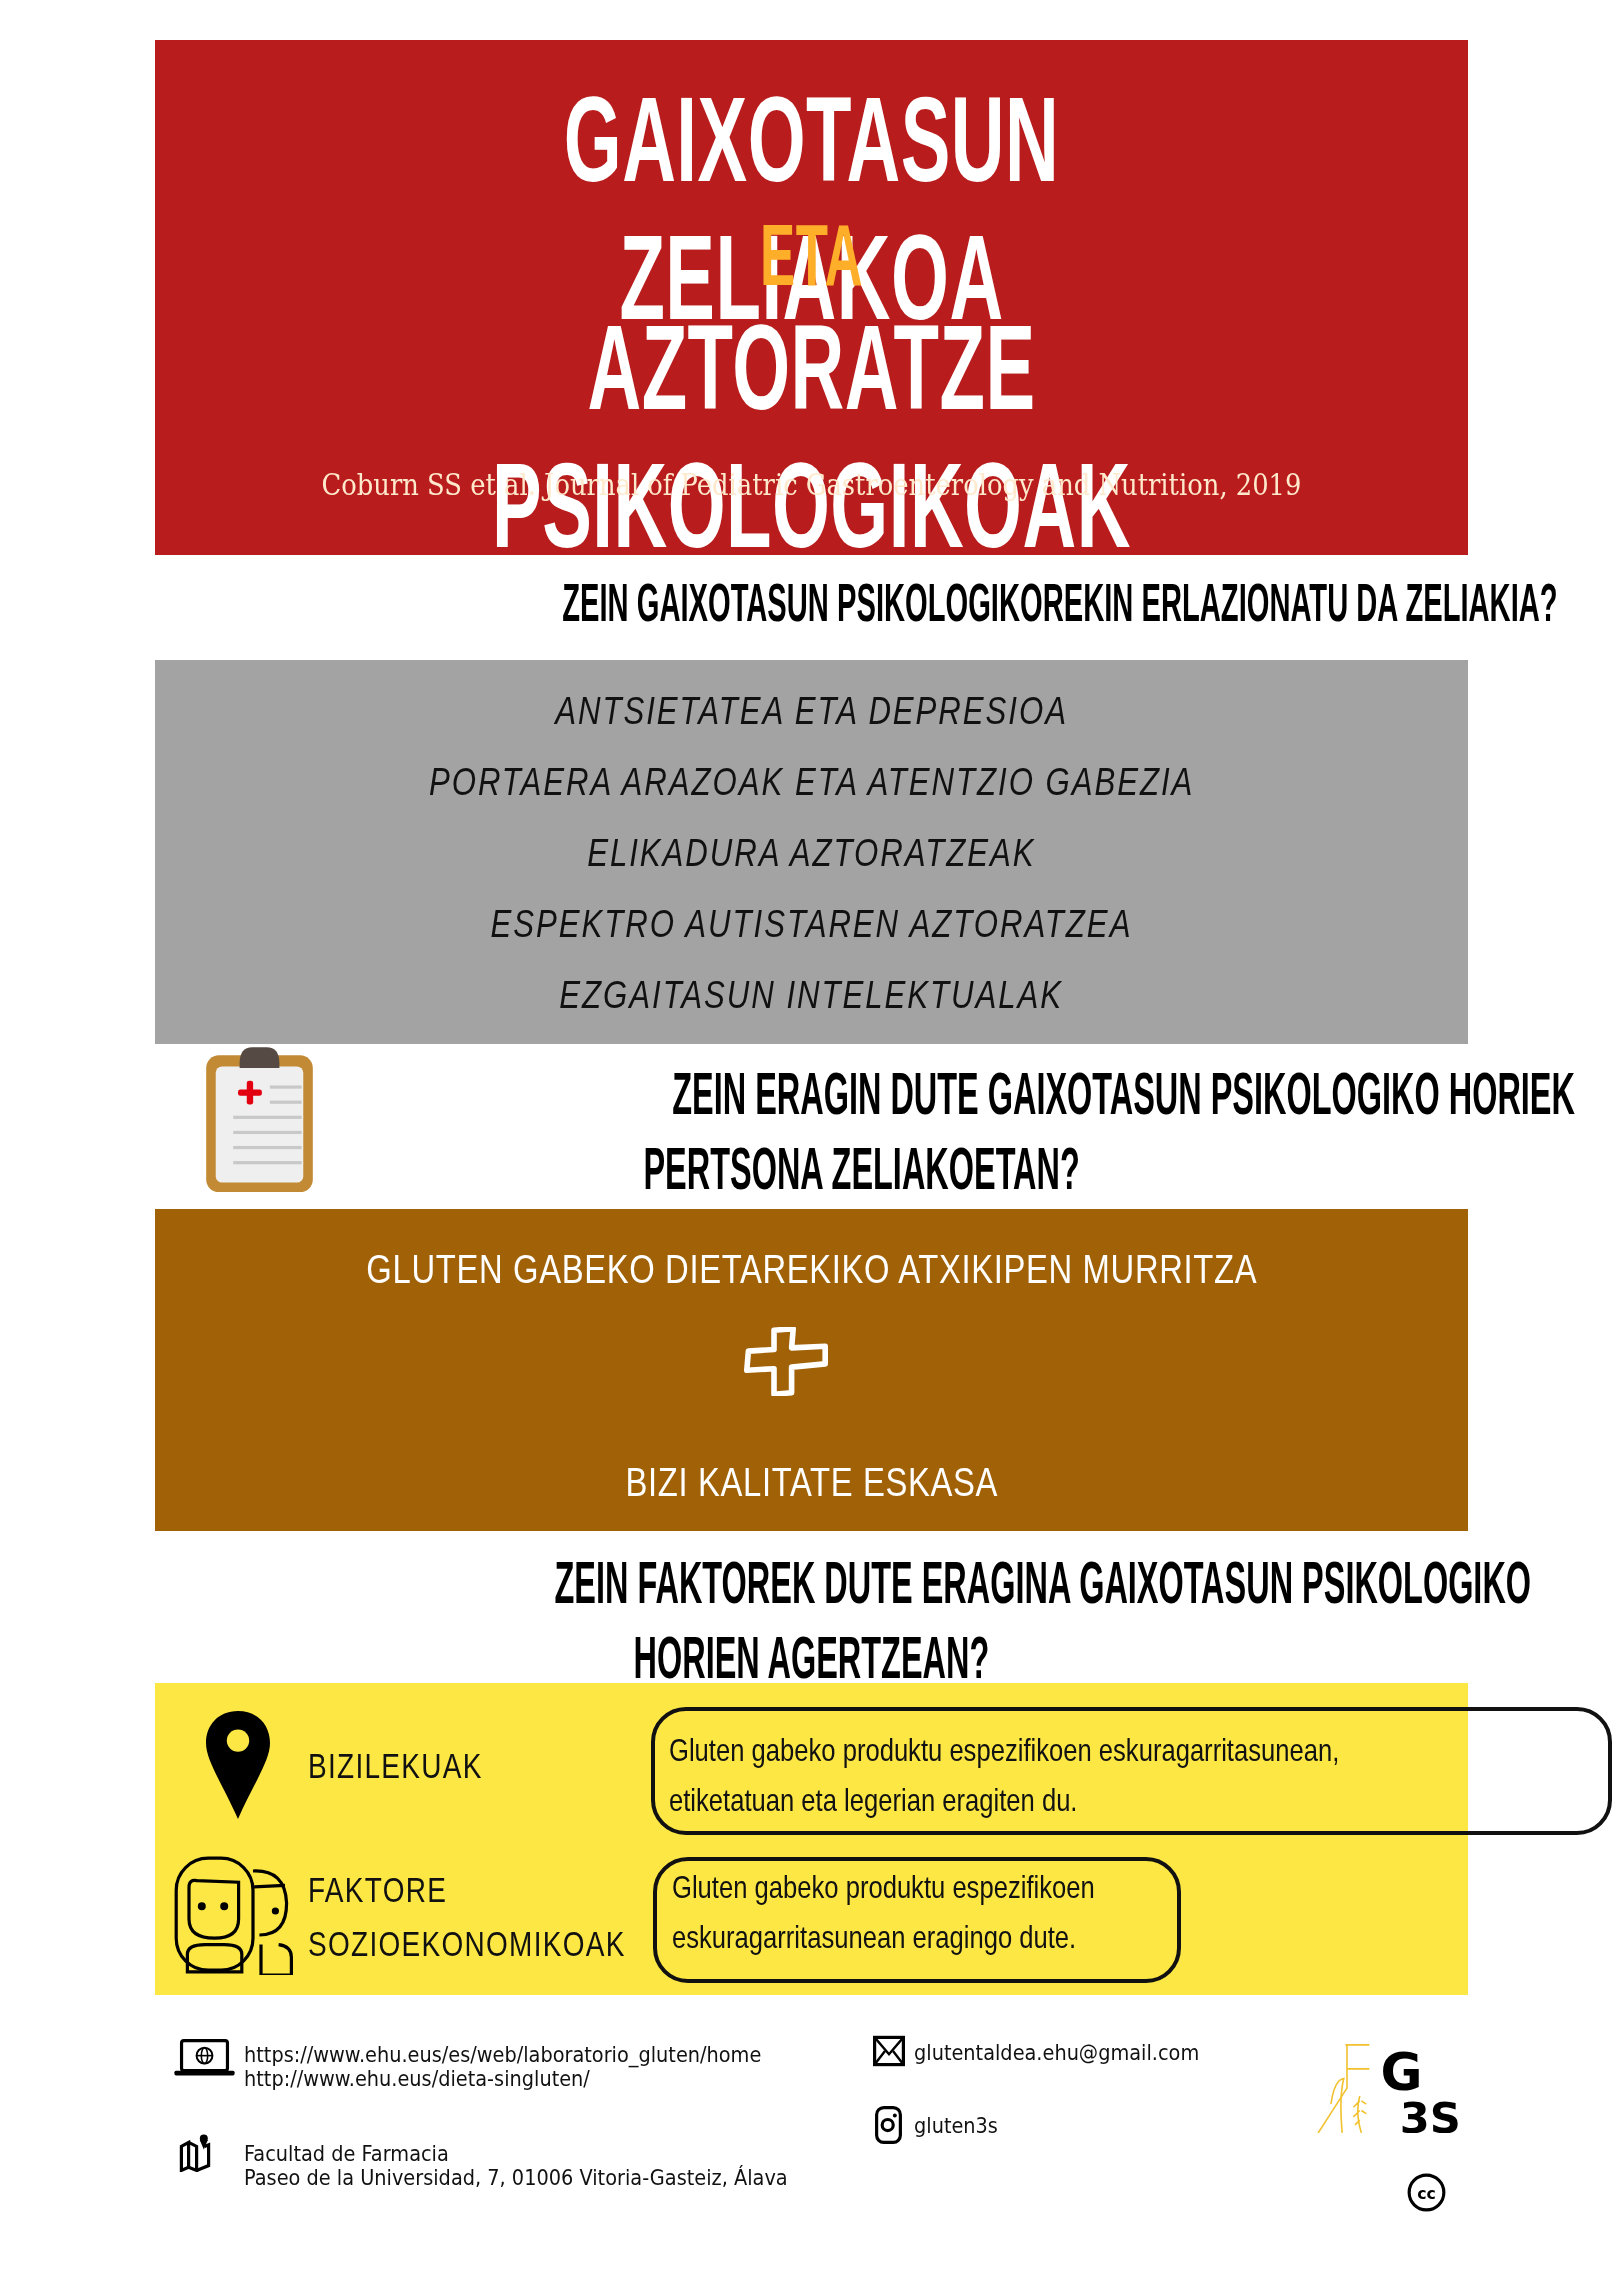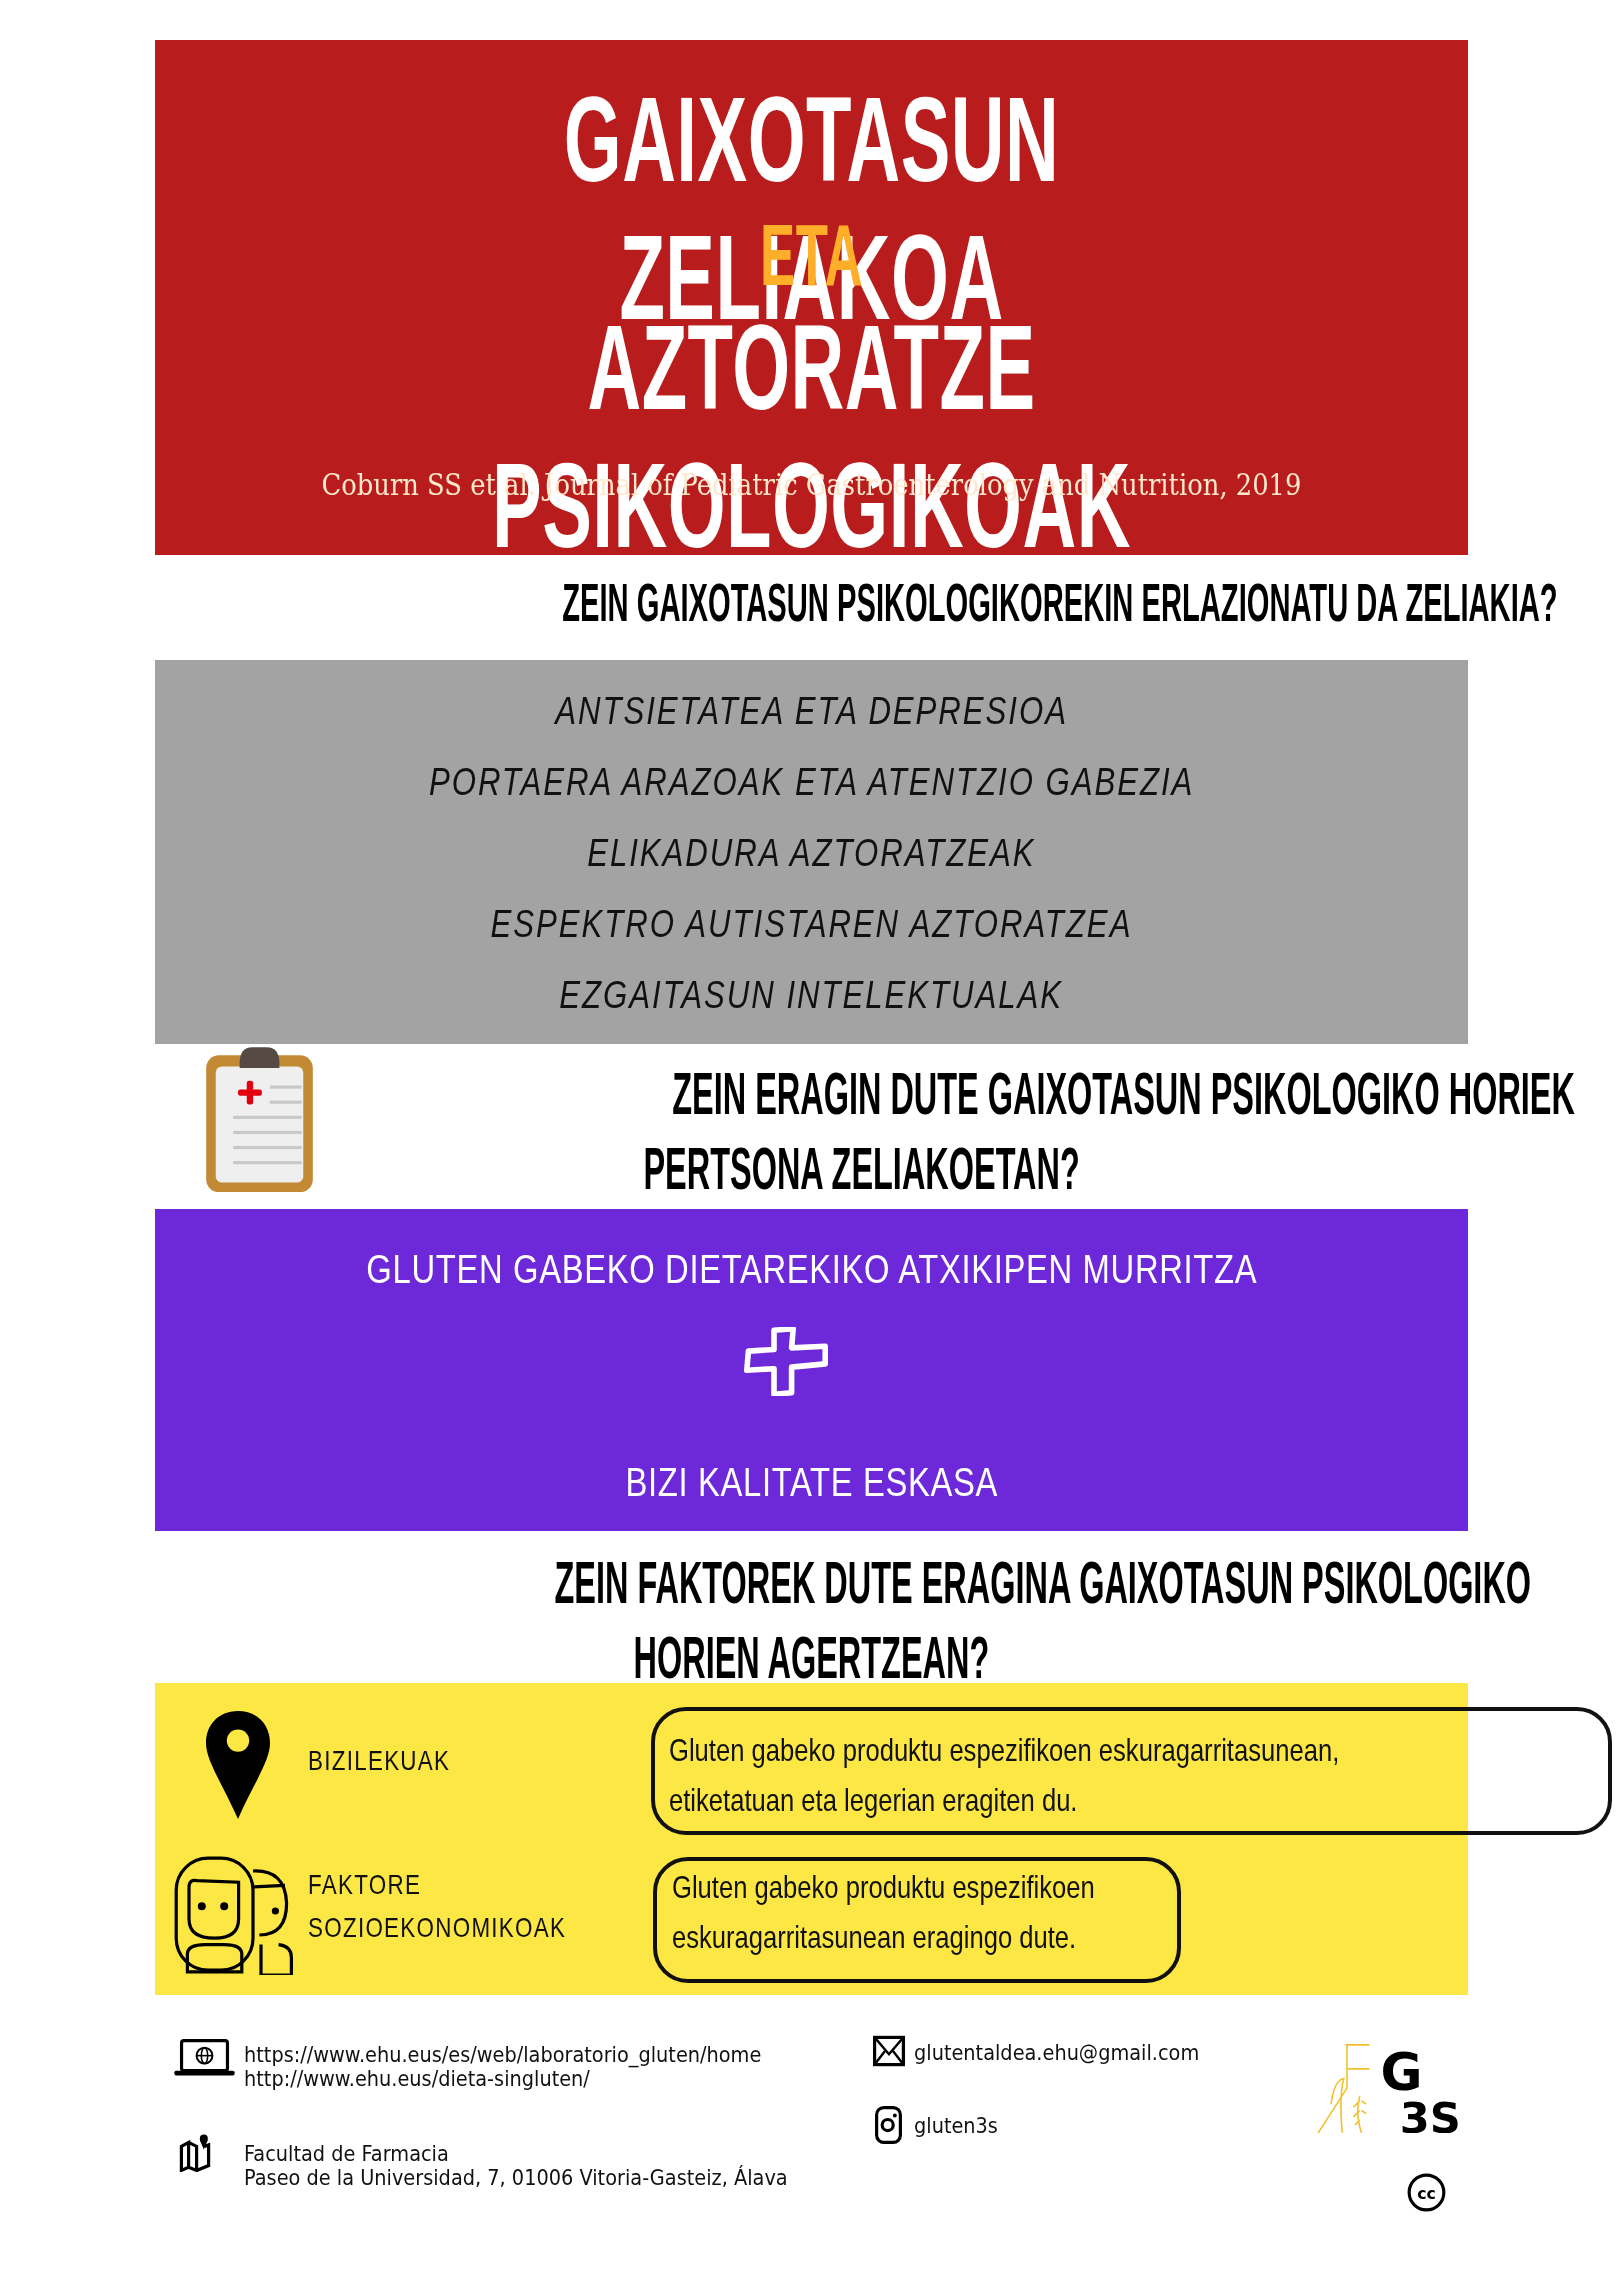--- a/index.html
+++ b/index.html
@@ -38,35 +38,35 @@
     position: absolute; left: 0; width: 100%; text-align: center; color: #111;
     font-size: 38px; letter-spacing: 2.4px; line-height: 1;
   }
   .disorder span { display: inline-block; transform: scaleX(0.82); transform-origin: center; white-space: nowrap; }
 
   
   .clipboard { left: 203px; top: 1047px; width: 113px; height: 147px; }
   .q2 { top: 1057px; font-size: 59px; left: 303px; width: 1117px; line-height: 1.27; text-align: center; }
 
   
-  .box3 { left: 155px; top: 1209px; width: 1313px; height: 322px; background: #6d28d9; }
+  .box3 { left: 155px; top: 1209px; width: 1313px; height: 322px; background: #a16207; }
   .impact {
     position: absolute; left: 0; width: 100%; text-align: center; color: #ffffff;
     font-size: 41px; line-height: 1; letter-spacing: 0.8px;
   }
   .impact span { display: inline-block; transform: scaleX(0.8); transform-origin: center; white-space: nowrap; }
   .plus-icon { position: absolute; left: 587px; top: 118px; width: 88px; height: 69px; }
 
   
   .q3 { top: 1546px; font-size: 59px; line-height: 1.27; }
 
   
   .yellow { left: 155px; top: 1683px; width: 1313px; height: 312px; background: #FDE744; }
   .factor-label {
-    position: absolute; color: #111; font-size: 28px; letter-spacing: 1.6px; line-height: 1.55;
+    position: absolute; color: #111; font-size: 35px; letter-spacing: 1.6px; line-height: 1.55;
   }
   .factor-label span { display: inline-block; transform: scaleX(0.8); transform-origin: left; white-space: nowrap; }
   .bubble {
     position: absolute; border: 4px solid #111; border-radius: 35px; box-sizing: border-box;
   }
   .bubble-text {
     position: absolute; color: #111; font-size: 32px; line-height: 1.55; white-space: nowrap;
   }
   .bubble-text span { display: inline-block; transform: scaleX(0.8); transform-origin: left; }
 

